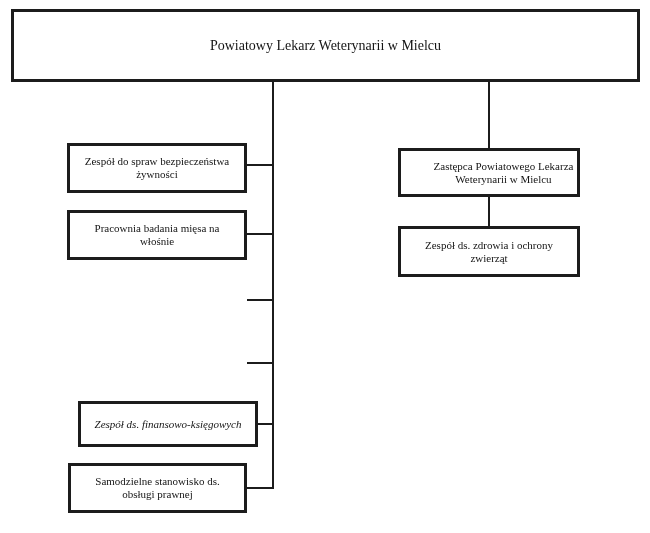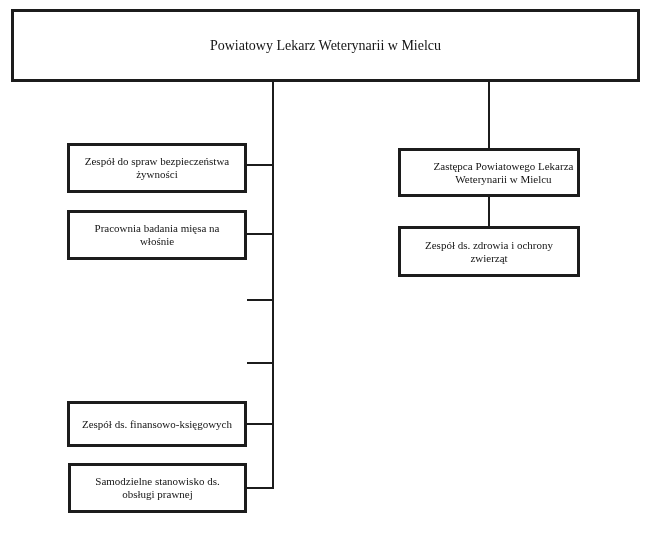--- a/index.html
+++ b/index.html
@@ -67,21 +67,21 @@
 żywności</span>
   </div>
 
   <div class="node" style="left:67px; top:210px; width:180px; height:50px;">
     <span>Pracownia badania mięsa na
 włośnie</span>
   </div>
 
 
 
-  <div class="node" style="left:67px; top:401px; width:180px; height:46px;">
+  <div class="node" style="left:78px; top:401px; width:180px; height:46px;font-style:italic;">
     <span>Zespół ds. finansowo-księgowych</span>
   </div>
 
   <div class="node" style="left:68px; top:463px; width:179px; height:50px;">
     <span>Samodzielne stanowisko ds.
 obsługi prawnej</span>
   </div>
 
   <div class="node" style="left:398px; top:148px; width:182px; height:49px;padding-left:32px;">
     <span>Zastępca Powiatowego Lekarza

